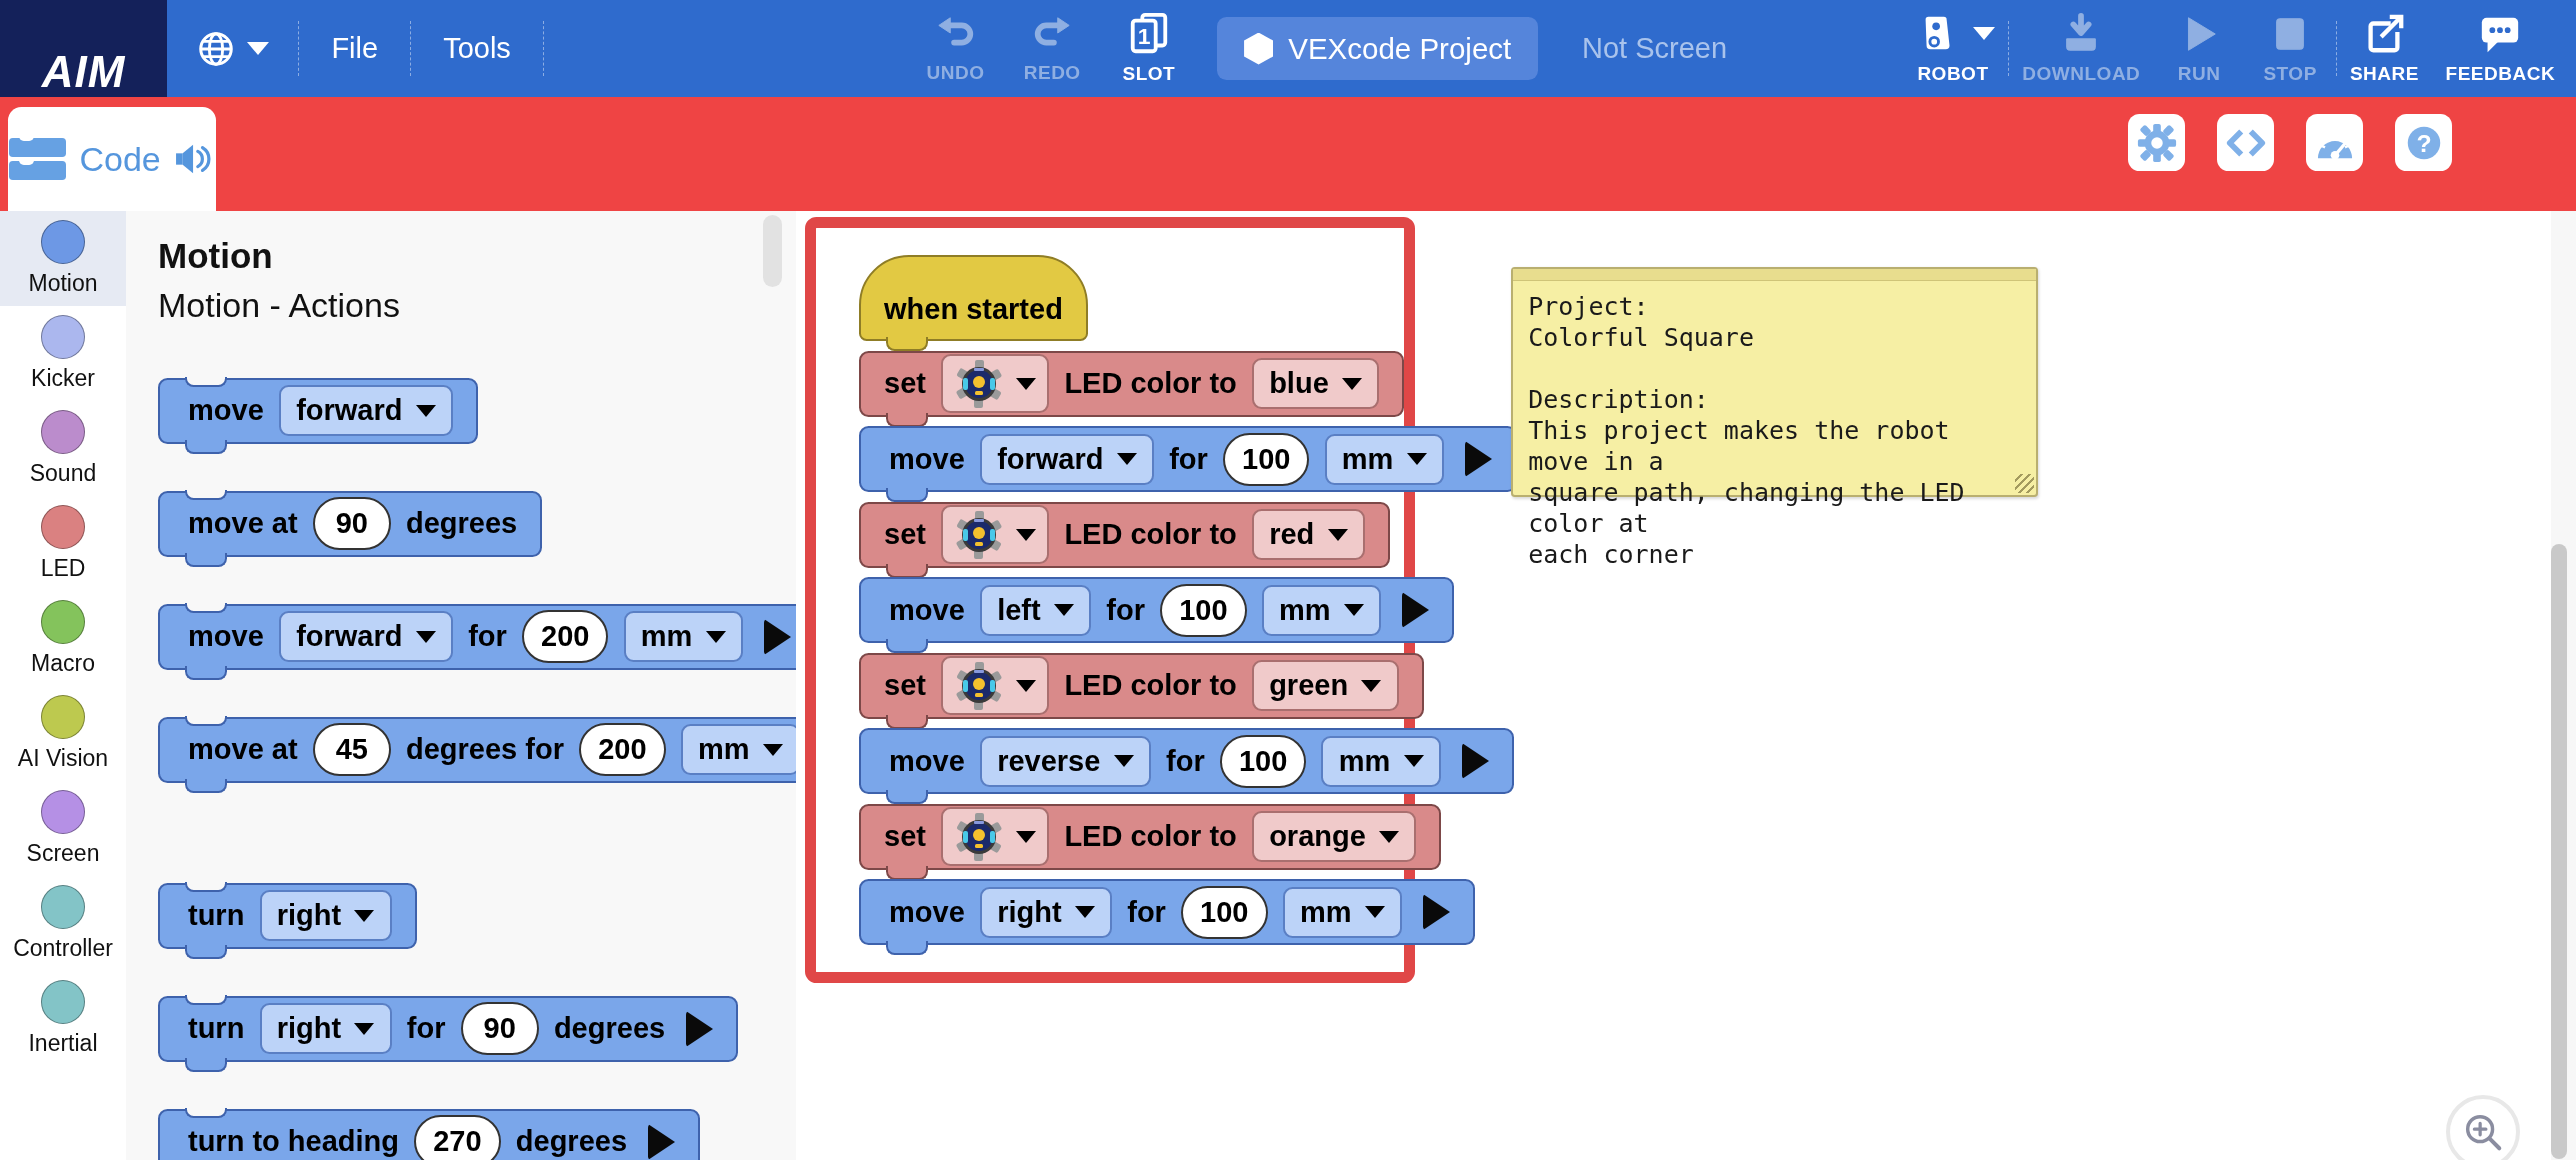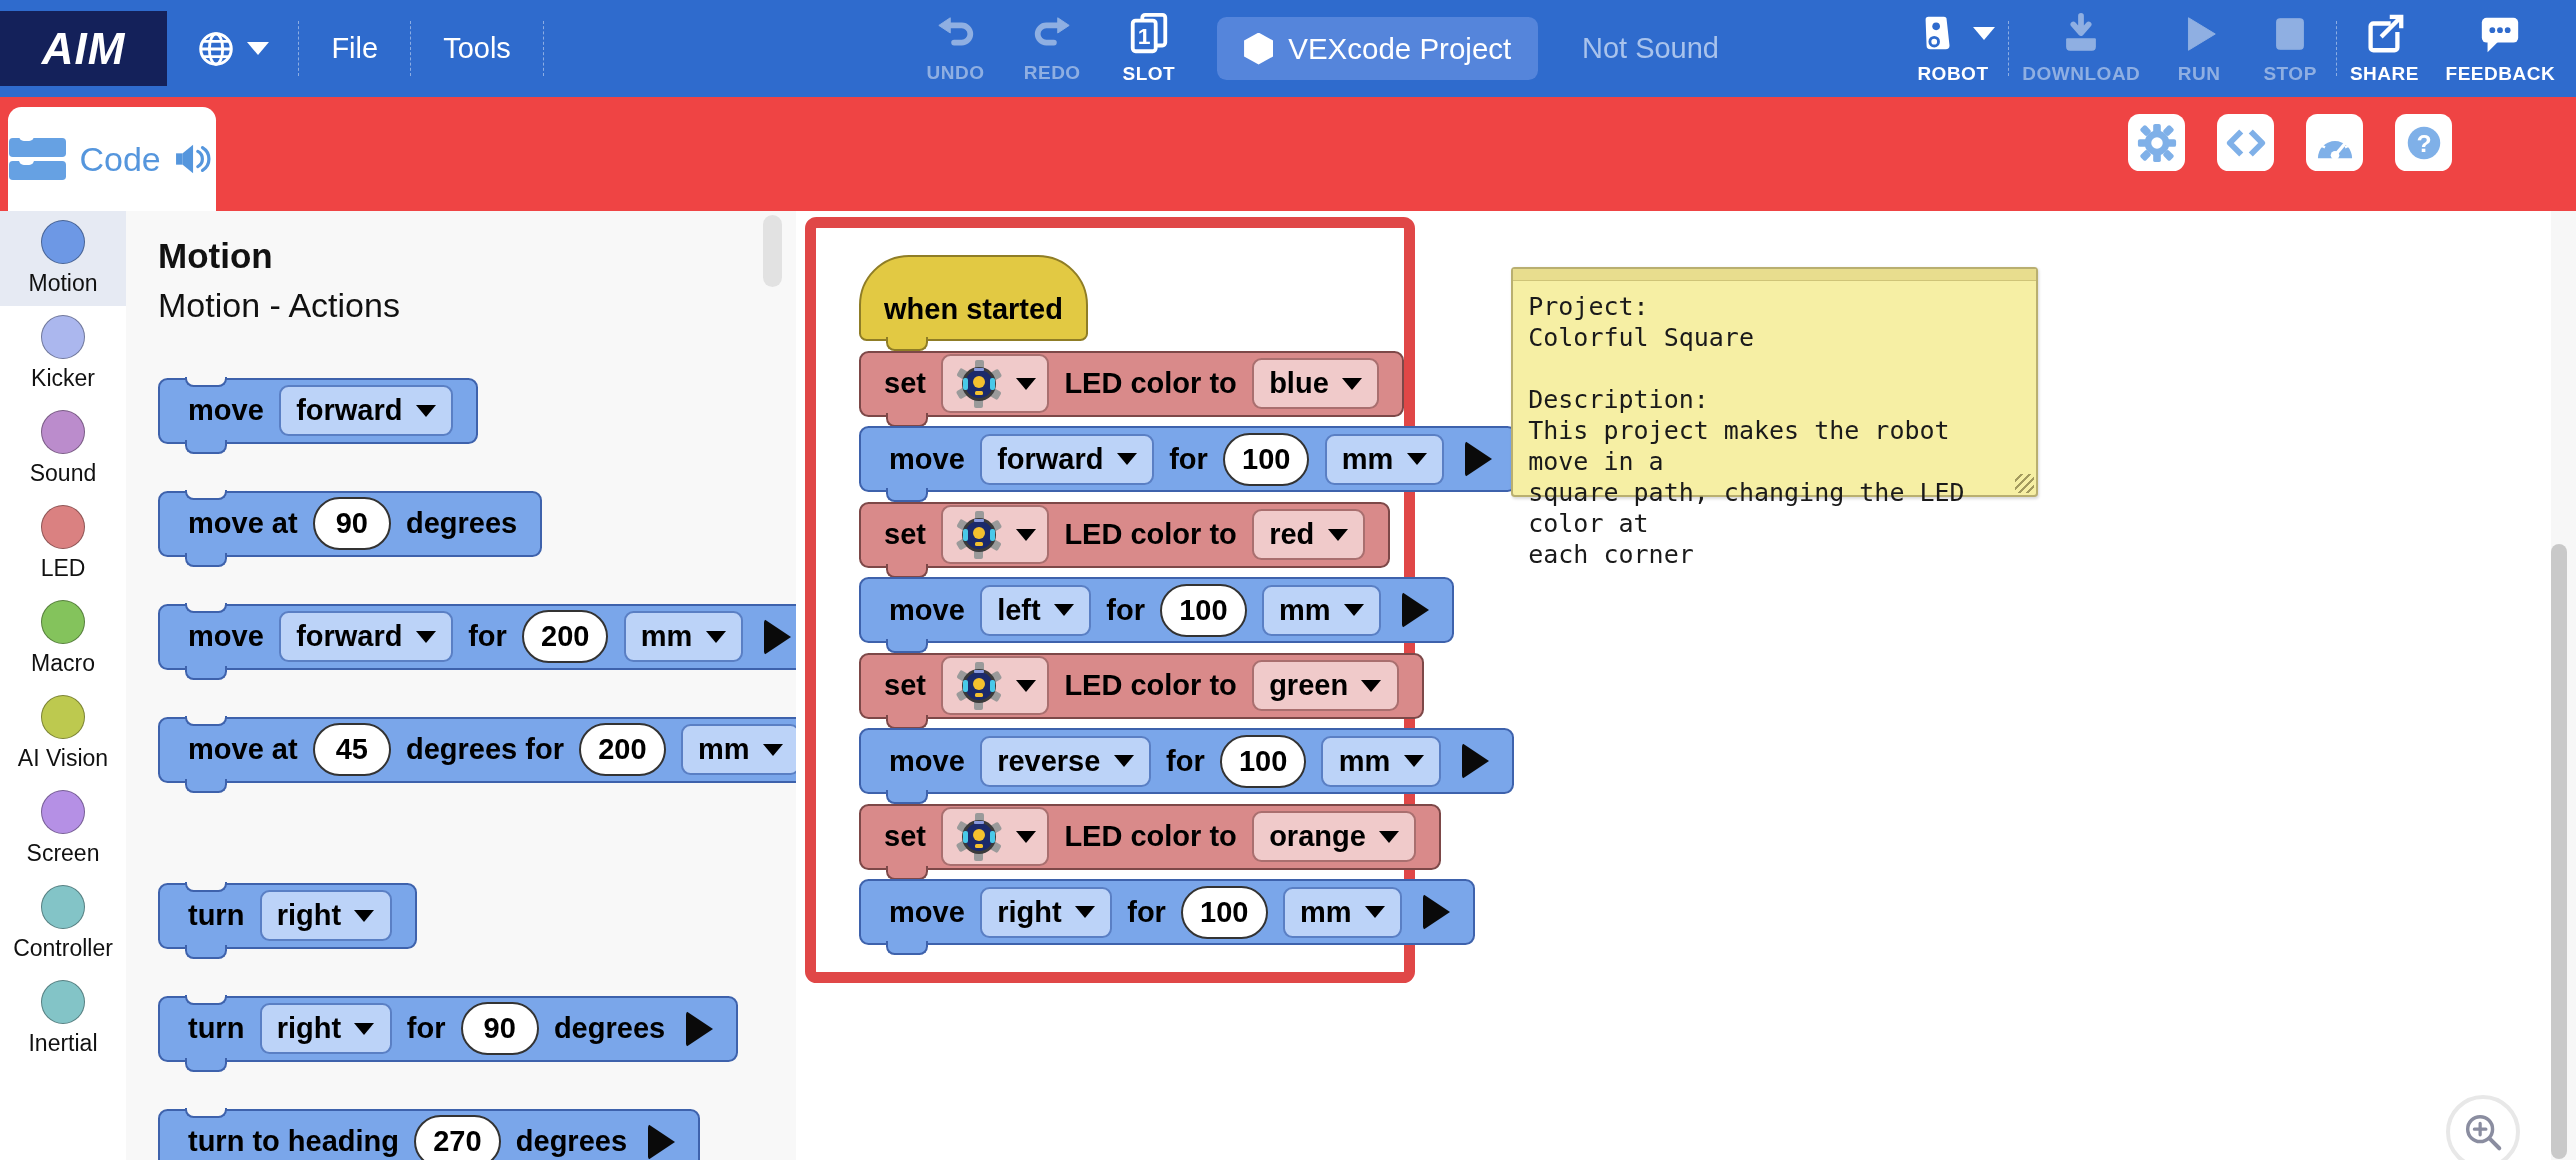--- a/index.html
+++ b/index.html
@@ -3,22 +3,22 @@
 <meta charset="utf-8">
 <style>
   * { margin:0; padding:0; box-sizing:border-box; }
   html,body { width:2576px; height:1160px; overflow:hidden; background:#fff;
               font-family:"Liberation Sans", sans-serif; }
   #app { position:relative; width:2576px; height:1160px; }
 
   
   .navbar { position:absolute; left:0; top:0; width:2576px; height:97px;
             background:#2f6bcd; display:flex; align-items:center; color:#fff; }
-  .logo-box { width:167px; height:75px; background:#14215a; display:flex;
-              align-items:center; justify-content:center; flex:0 0 auto; }
+  .logo-box { width:167px; height:97px; background:#14215a; display:flex;
+              align-items:flex-end; justify-content:center; flex:0 0 auto; }
   .logo-text { font-size:44px; font-weight:bold; font-style:italic; letter-spacing:1px; }
   .nav-left { display:flex; align-items:center; height:100%; }
   .nav-menu-item { font-size:29px; padding:0 32px; height:100%; display:flex; align-items:center; cursor:default; }
   .nav-sep { height:55px; border-left:1.9px dashed rgba(255,255,255,0.45); }
   .nav-btn { display:flex; flex-direction:column; align-items:center; justify-content:center;
              gap:7.6px; min-width:91px; height:100%; padding:0 13.3px; }
   .nav-btn .lbl { font-size:19px; font-weight:bold; letter-spacing:0.5px; }
   .faded { color:#8fafe2; }
   .faded svg * { stroke:#8fafe2; }
   .globe-wrap { display:flex; align-items:center; gap:11.4px; padding:0 29px; }
@@ -164,21 +164,21 @@
           <rect x="16" y="3" width="24" height="32" rx="3" fill="none" stroke="#fff" stroke-width="4"></rect>
           <rect x="6" y="9" width="24" height="32" rx="3" fill="#2f6bcd" stroke="#fff" stroke-width="4"></rect>
           <text x="18" y="33" font-size="24" font-weight="bold" fill="#fff" text-anchor="middle">1</text>
         </svg>
         <span class="lbl">SLOT</span>
       </div>
       <div class="project-pill">
         <span class="hexagon"></span>
         <span class="project-title">VEXcode Project</span>
       </div>
-      <span class="save-status">Not Sound</span>
+      <span class="save-status">Not Screen</span>
     </div>
 
     <div class="nav-right">
       <div class="nav-btn robot-wrap">
         <div style="display:flex; align-items:center; gap:11.4px;">
           <svg width="44" height="44" viewBox="0 0 46 46">
             <path d="M12 5 h16 a3 3 0 0 1 3 3 l3 27 a4 4 0 0 1 -4 4 h-16 a4 4 0 0 1 -4 -4 l-1 -27 a3 3 0 0 1 3 -3 z" fill="#fff"></path>
             <circle cx="20" cy="15" r="4" fill="#2f6bcd"></circle>
             <circle cx="18" cy="31" r="4.5" fill="none" stroke="#2f6bcd" stroke-width="3"></circle>
           </svg>

